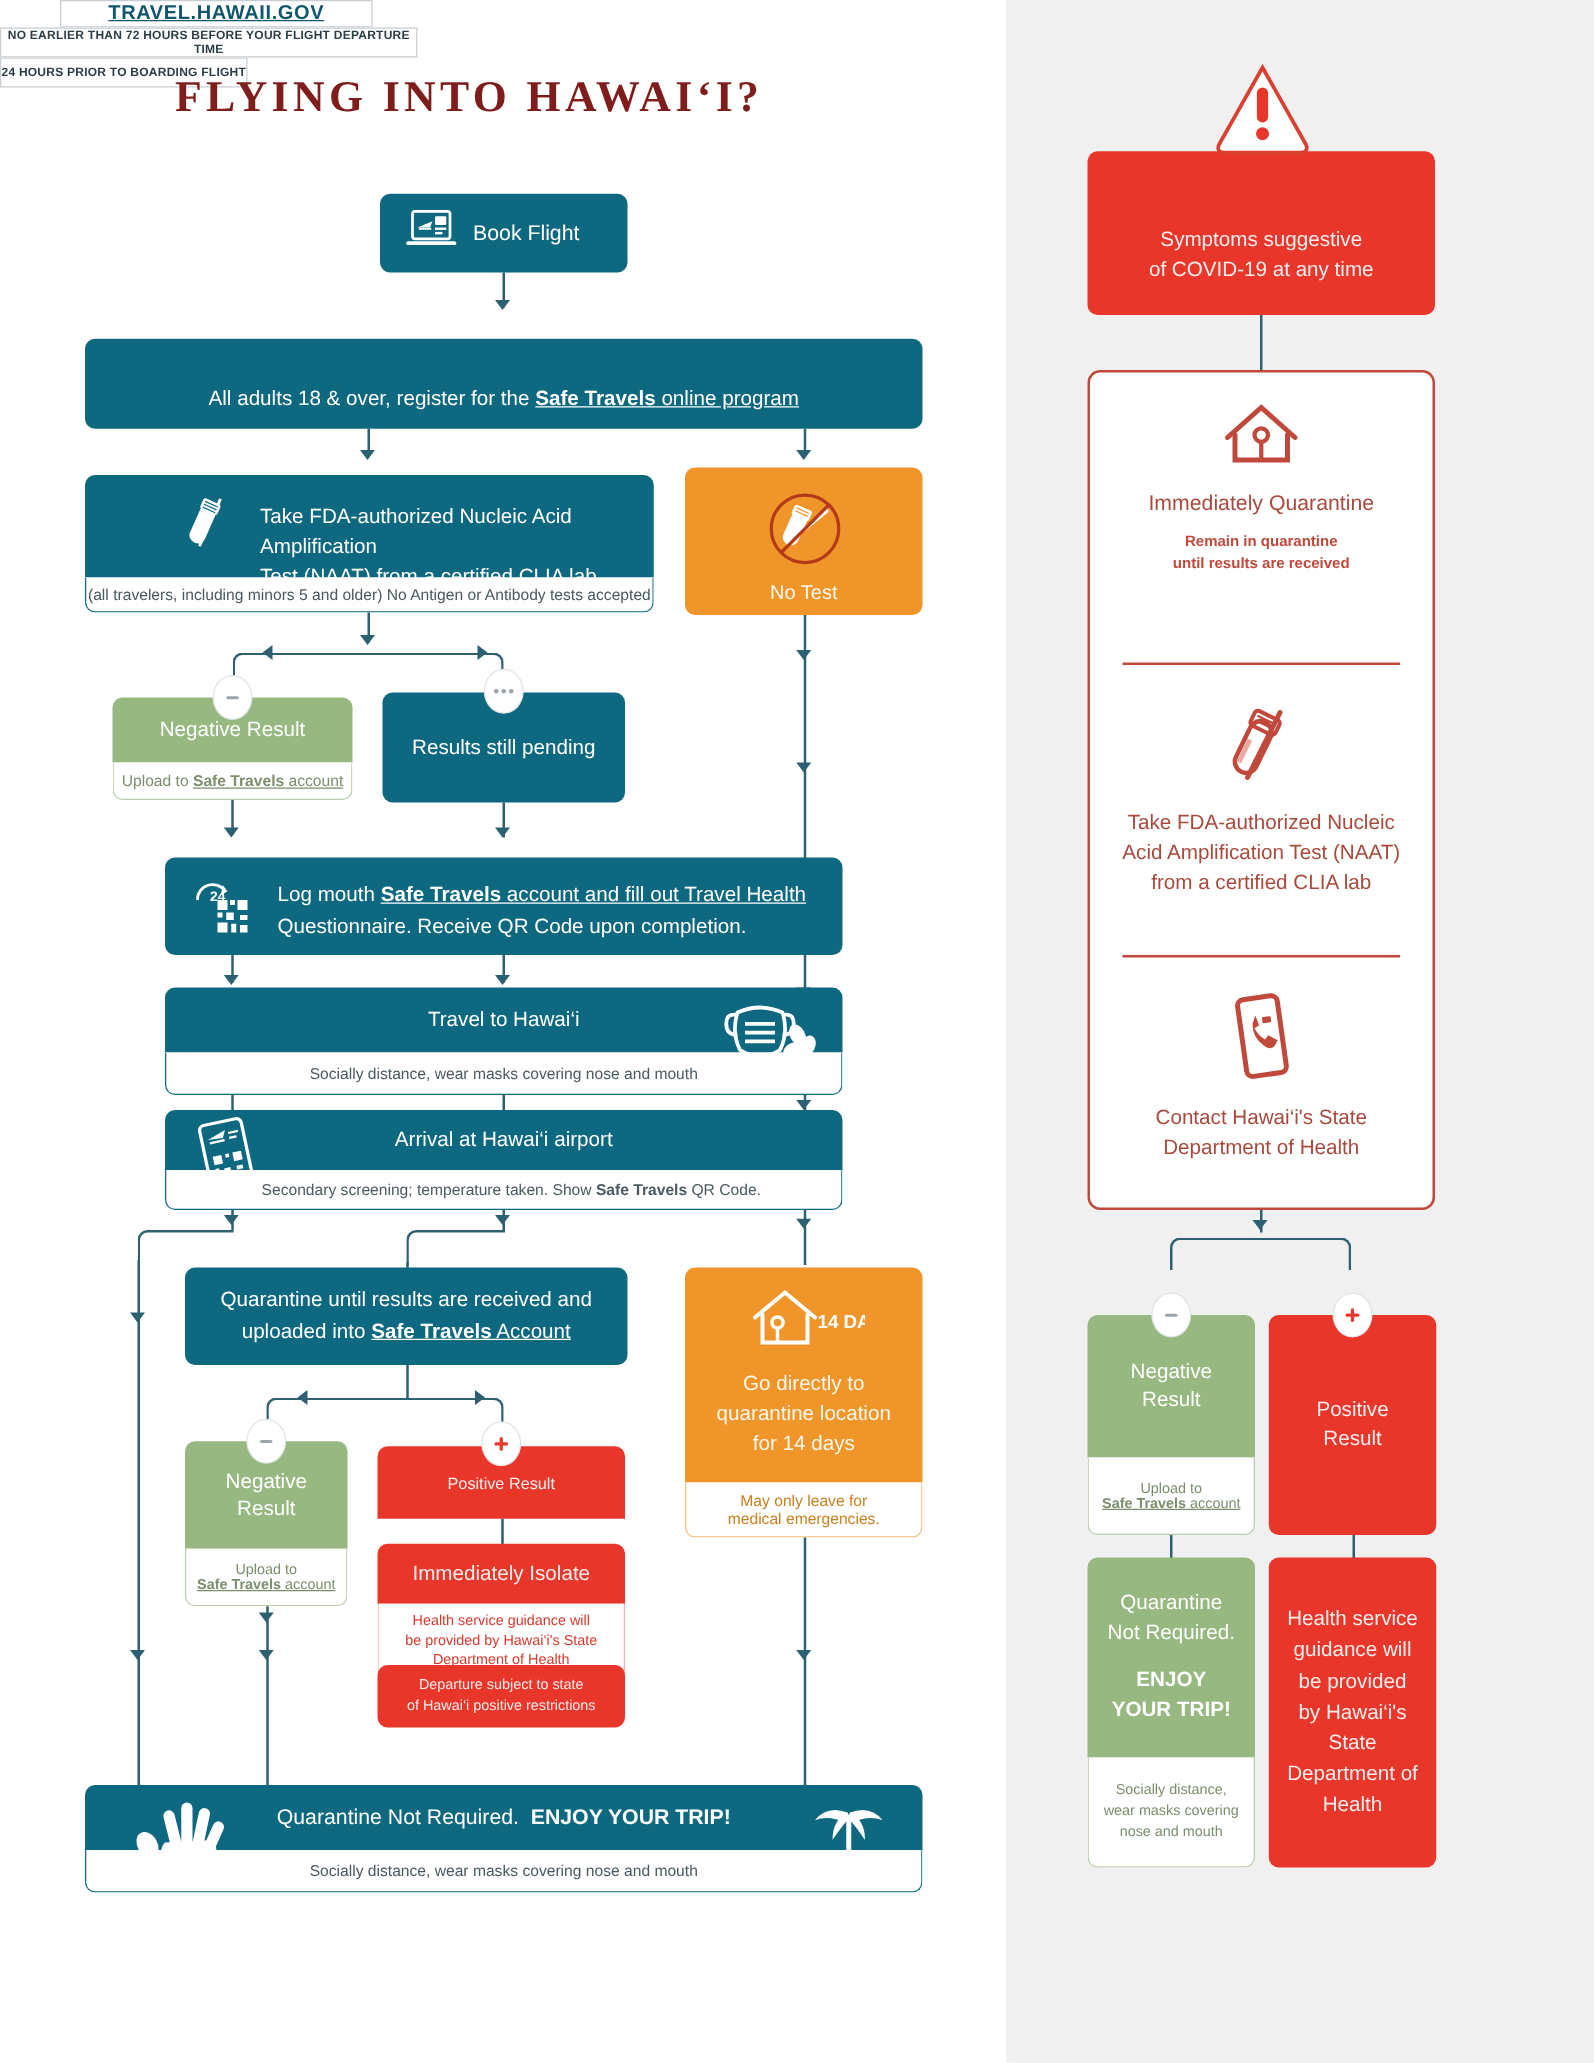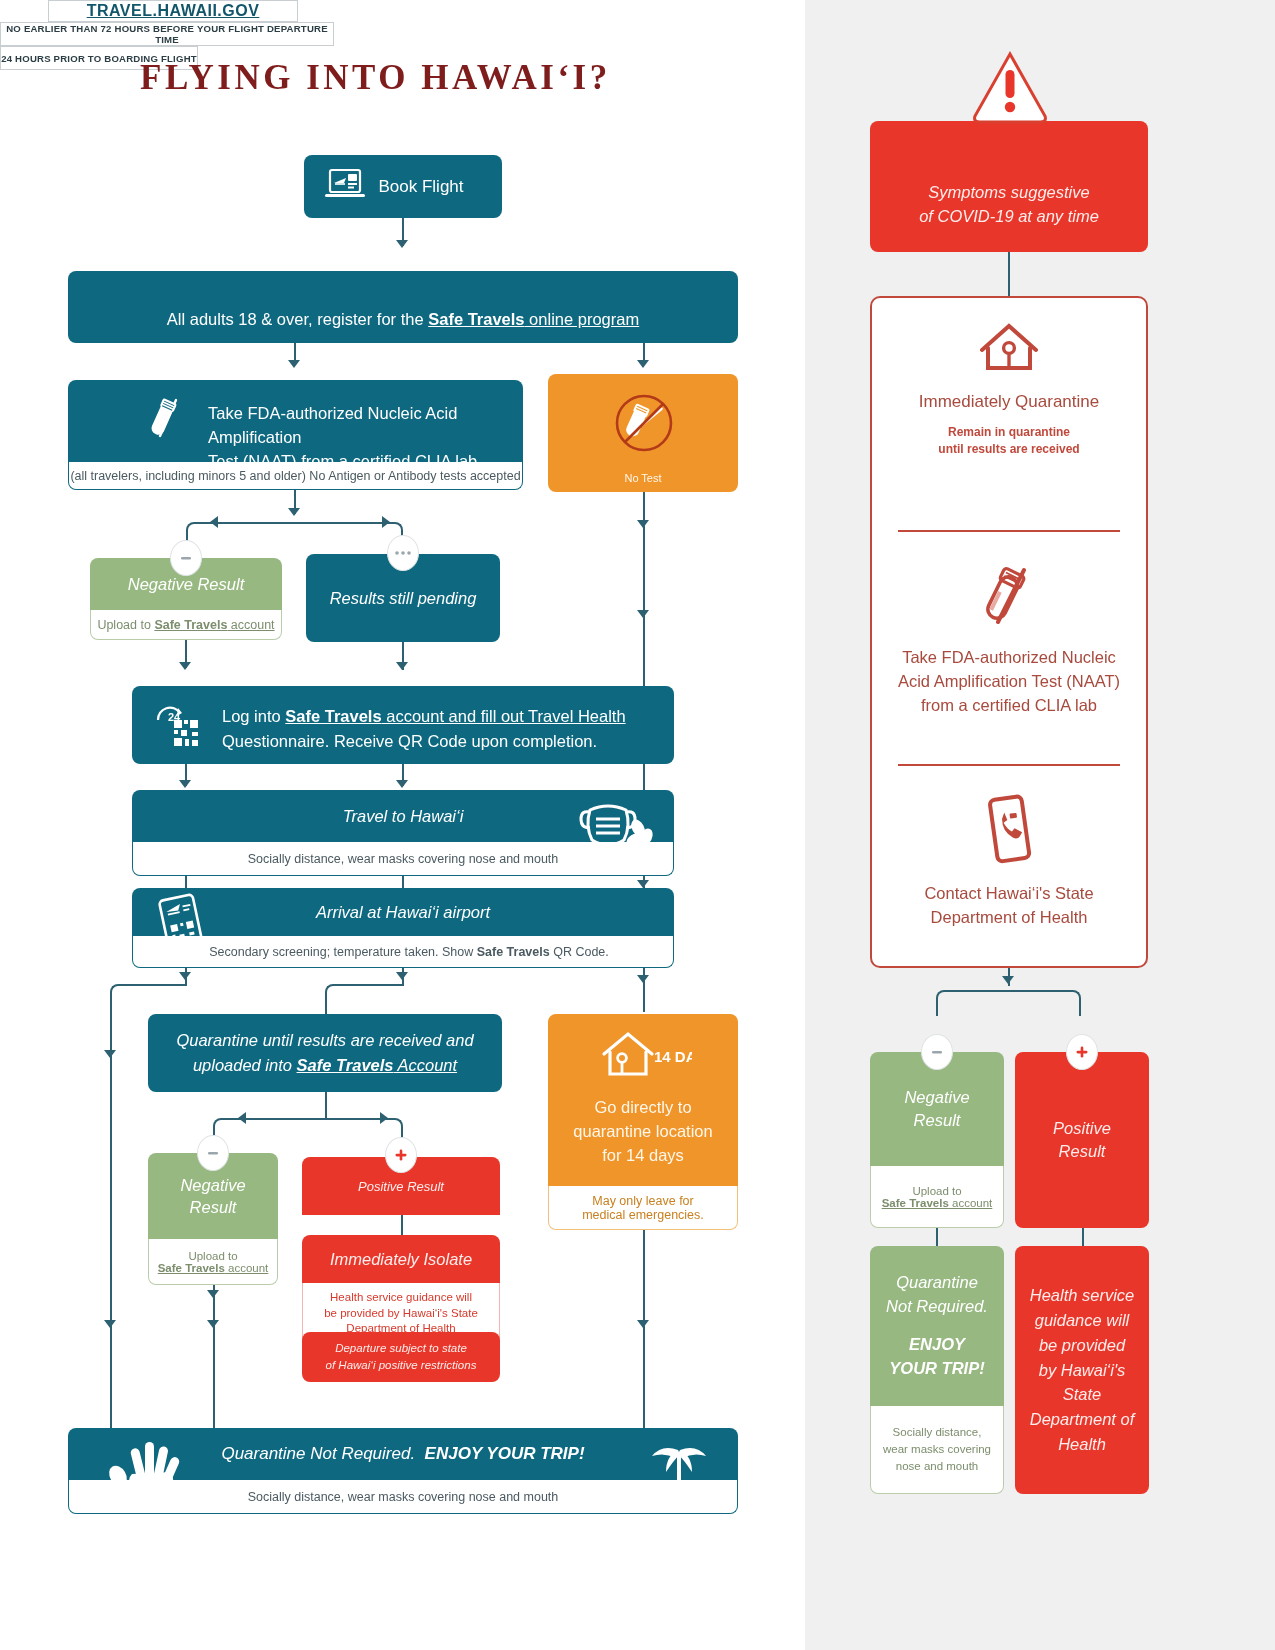--- a/index.html
+++ b/index.html
@@ -40,21 +40,21 @@
   .caption.orange-cap{ border-color: #f3c07a; color: #c98020; }
 
   .hdr-tab {
     background: #ffffff; border: 1px solid #c8ced1;
     font-size: 11.5px; font-weight: bold; letter-spacing: .2px;
     color: #2c3e45; text-align: center;
     display: flex; align-items: center; justify-content: center;
     z-index: 6;
   }
 
-  .center-txt { display: flex; align-items: center; justify-content: center; text-align: center; font-style: italic; }
+  .center-txt { display: flex; align-items: center; justify-content: center; text-align: center; }
 
   .u { text-decoration: underline; }
   .b { font-weight: bold; }
 
   
   .vline { position: absolute; background: #2d6070; width: 2px; }
   .arrow-d {
     position: absolute; width: 0; height: 0;
     border-left: 6px solid transparent; border-right: 6px solid transparent;
     border-top: 8px solid #2d6070;
@@ -158,21 +158,21 @@
         <g transform="rotate(24 33 33)">
           <path d="M43 13 L25 49" stroke="#fff" stroke-width="3" stroke-linecap="round" fill="none"></path>
           <rect x="19" y="20" width="13" height="30" rx="6" fill="#fff"></rect>
           <rect x="18" y="18" width="15" height="9" rx="2" fill="#fff"></rect>
           <path d="M20 20.5h11M20 23h11" stroke="#f0952a" stroke-width="1"></path>
         </g>
         <circle cx="33" cy="33" r="27" fill="none" stroke="#b33a18" stroke-width="2.6"></circle>
         <path d="M14 52 L52 14" stroke="#b33a18" stroke-width="2.6"></path>
       </svg>
     </span>
-    <div class="abs" style="left:0;right:0;bottom:8px;text-align:center;font-size:11px;">No Test</div>
+    <div class="abs" style="left:0;right:0;bottom:8px;text-align:center;font-size:16px;">No Test</div>
   </div>
 
   <div class="vline" style="left:643px;top:492px;height:520px;"></div>
   <div class="arrow-d" style="left:637px;top:520px;"></div>
   <div class="arrow-d" style="left:637px;top:610px;"></div>
   <div class="arrow-d" style="left:637px;top:700px;"></div>
   <div class="arrow-d" style="left:637px;top:790px;"></div>
   <div class="arrow-d" style="left:637px;top:880px;"></div>
   <div class="arrow-d" style="left:637px;top:975px;"></div>
 
@@ -226,21 +226,21 @@
           <rect x="20" y="26" width="4" height="4"></rect>
             <rect x="27" y="26" width="6" height="6"></rect>
             <rect x="38" y="28" width="6" height="4"></rect>
           <rect x="20" y="34" width="8" height="8"></rect>
             <rect x="31" y="35" width="4" height="7"></rect>
             <rect x="38" y="36" width="6" height="6"></rect>
         </g>
       </svg>
     </span>
     <div class="abs" style="left:90px;top:18px;width:440px;font-size:16.5px;line-height:1.5;">
-      <div><span>Log into </span><span class="b u">Safe Travels</span><span class="u"> account and fill out Travel Health</span></div>
+      <div><span>Log mouth </span><span class="b u">Safe Travels</span><span class="u"> account and fill out Travel Health</span></div>
       <div>Questionnaire. Receive QR Code upon completion.</div>
     </div>
   </div>
 
   <div class="vline" style="left:185px;top:764px;height:22px;"></div>
   <div class="arrow-d" style="left:179px;top:780px;"></div>
   <div class="vline" style="left:402px;top:764px;height:22px;"></div>
   <div class="arrow-d" style="left:396px;top:780px;"></div>
 
   <div class="abs teal-box center-txt" style="left:132px;top:790px;width:542px;height:52px;border-radius:8px 8px 0 0;">

